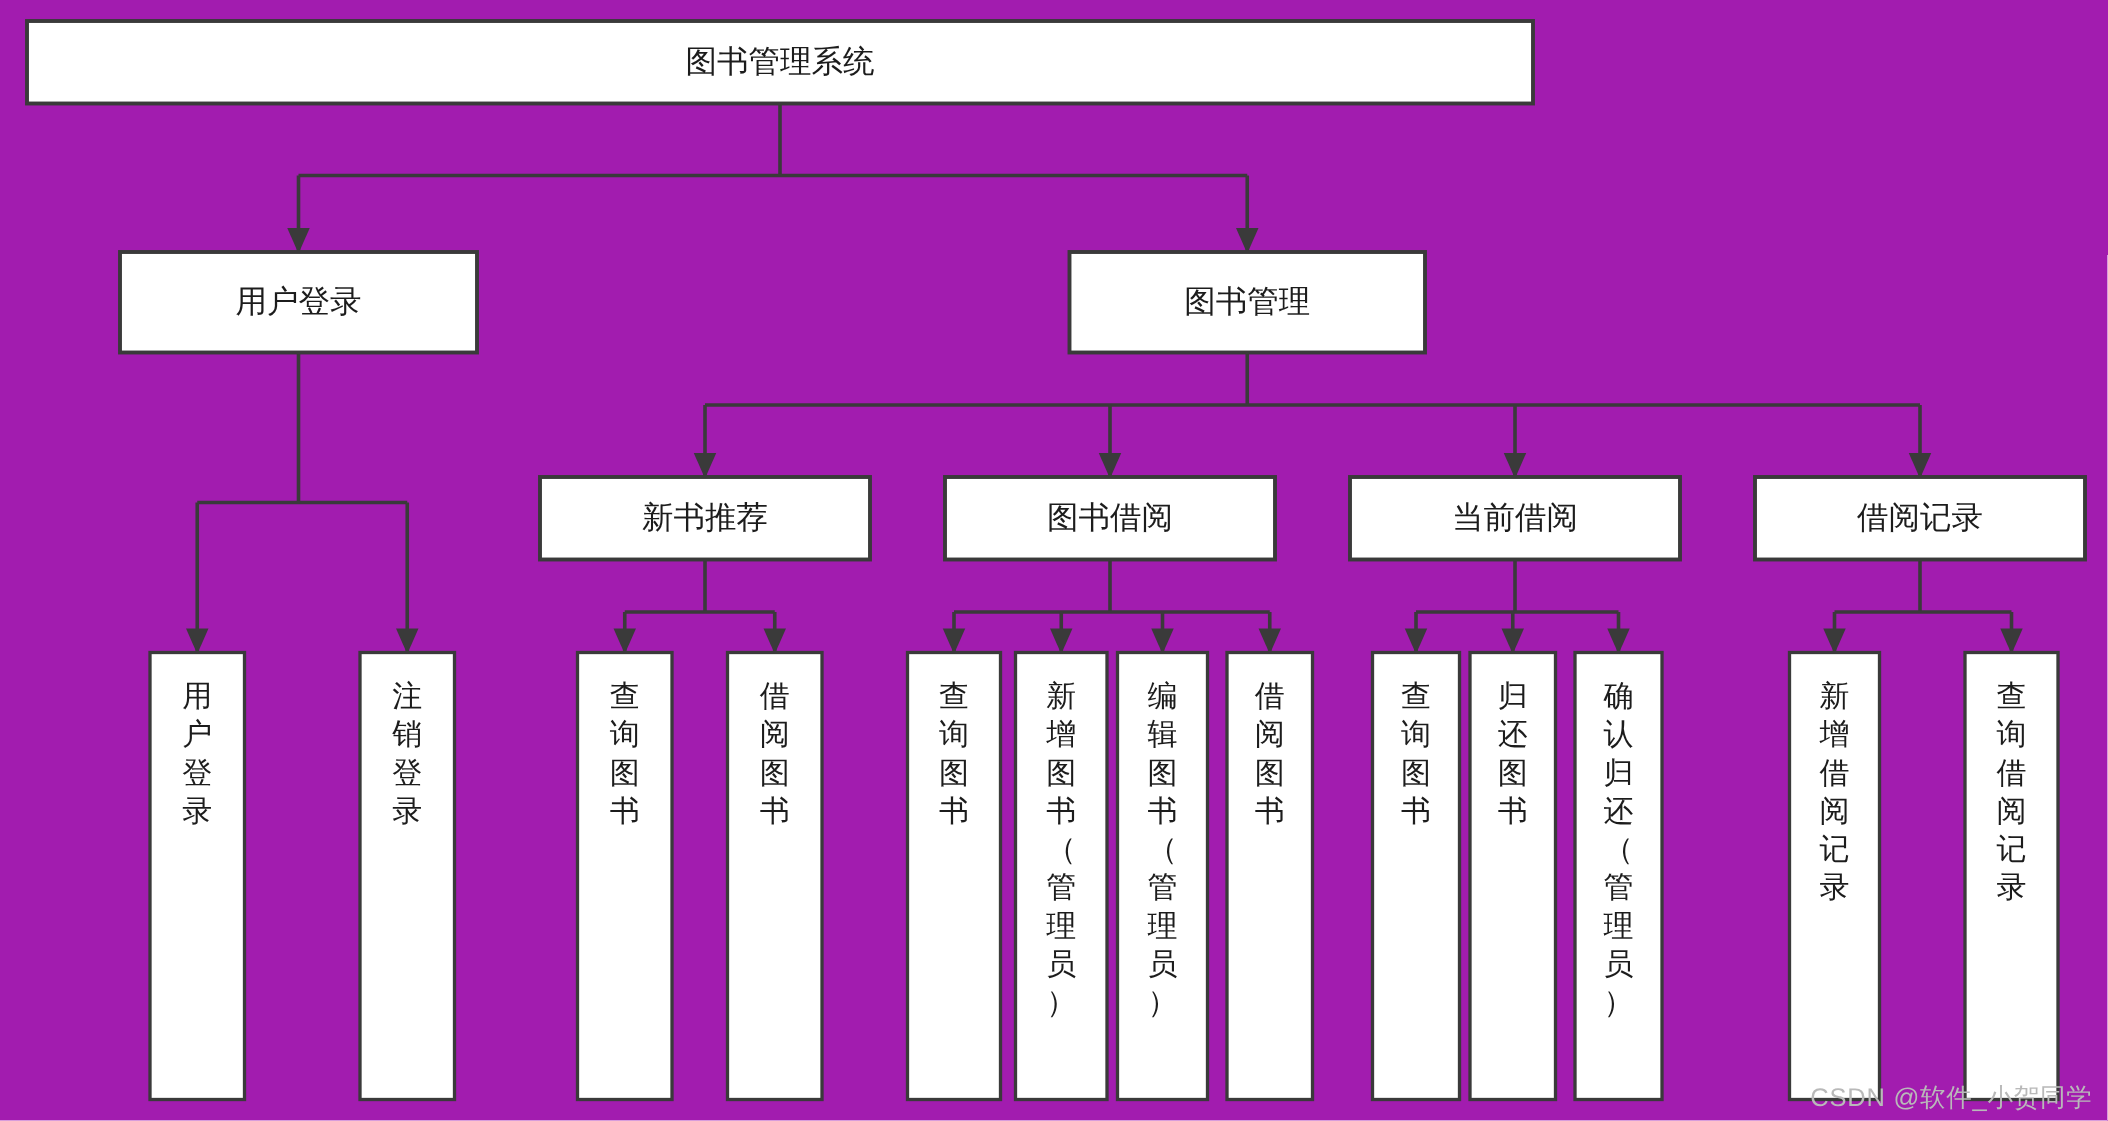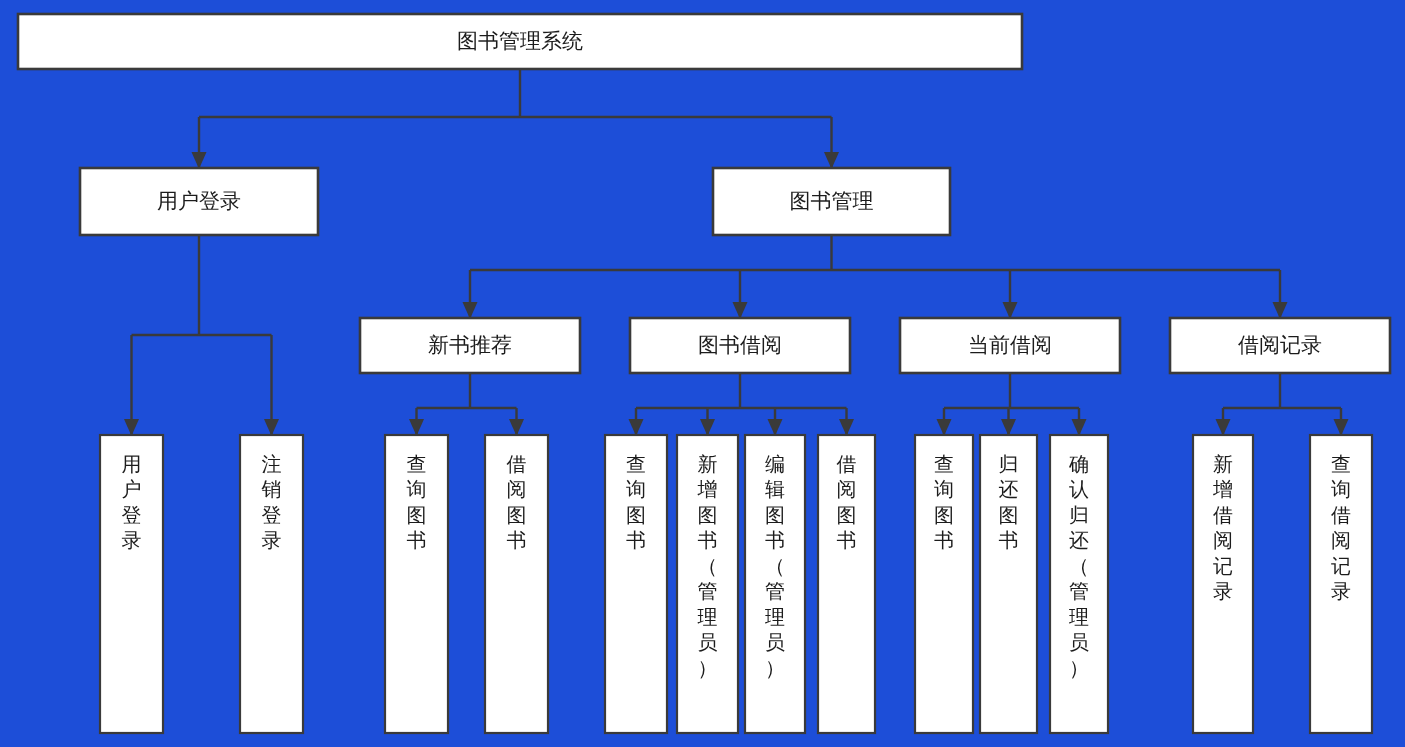--- a/index.html
+++ b/index.html
@@ -8,21 +8,21 @@
     padding: 0;
     background: #ffffff;
   }
   body {
     font-family: "Liberation Sans", "DejaVu Sans", sans-serif;
   }
   #diagram-root {
     position: relative;
     width: 1405px;
     height: 747px;
-    background: #1d4ed8;
+    background: #a21caf;
     overflow: hidden;
   }
   svg.diagram-canvas {
     position: absolute;
     left: 0;
     top: 0;
     width: 1405px;
     height: 747px;
   }
   .node-box {
@@ -208,13 +208,14 @@
         <g>
           <rect x="1193" y="435" width="60" height="298" class="node-box-thin"></rect>
           <text x="1223" y="0" class="node-label-v" font-size="20"><tspan x="1223" y="465.75">新</tspan><tspan x="1223" y="491.25">增</tspan><tspan x="1223" y="516.75">借</tspan><tspan x="1223" y="542.25">阅</tspan><tspan x="1223" y="567.75">记</tspan><tspan x="1223" y="593.25">录</tspan></text>
         </g>
         <g>
           <rect x="1310" y="435" width="62" height="298" class="node-box-thin"></rect>
           <text x="1341" y="0" class="node-label-v" font-size="20"><tspan x="1341" y="465.75">查</tspan><tspan x="1341" y="491.25">询</tspan><tspan x="1341" y="516.75">借</tspan><tspan x="1341" y="542.25">阅</tspan><tspan x="1341" y="567.75">记</tspan><tspan x="1341" y="593.25">录</tspan></text>
         </g>
       </g>
   </svg>
+  <div class="watermark-text">CSDN @软件_小贺同学</div>
 </div>
 
 </body></html>

